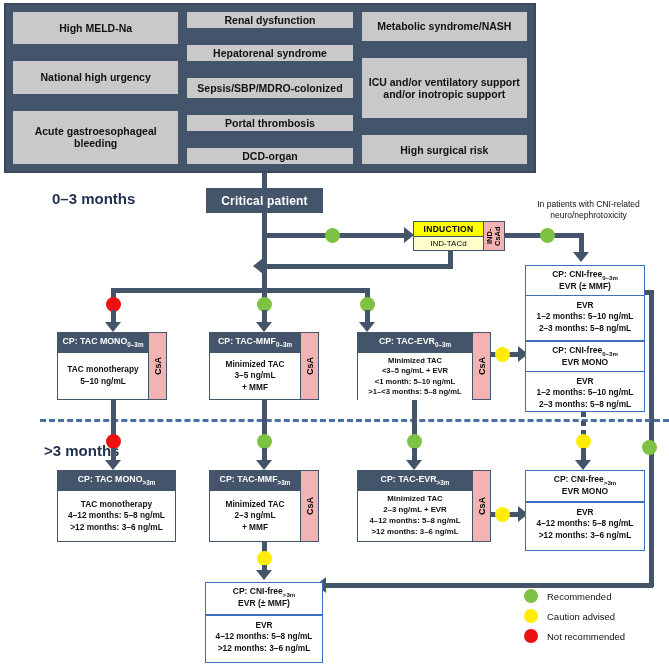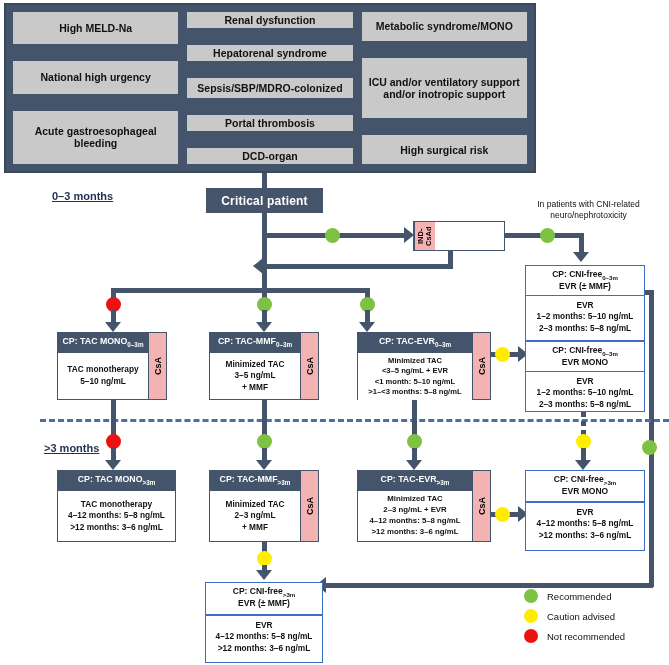--- a/index.html
+++ b/index.html
@@ -25,21 +25,21 @@
     border-right:8px solid transparent;border-top:10px solid #44546a;}
   .arrow-right{position:absolute;width:0;height:0;border-top:8px solid transparent;
     border-bottom:8px solid transparent;border-left:10px solid #44546a;}
   .arrow-left{position:absolute;width:0;height:0;border-top:8px solid transparent;
     border-bottom:8px solid transparent;border-right:10px solid #44546a;}
   .dot{position:absolute;border-radius:50%;width:15px;height:15px;}
   .dot.green{background:#7dc242;}
   .dot.yellow{background:#ffed00;}
   .dot.red{background:#ee1111;}
 
-  .phase-label{position:absolute;font-size:11px;font-weight:bold;color:#1f3050;text-decoration:underline;}
+  .phase-label{position:absolute;font-size:15px;font-weight:bold;color:#1f3050;}
 
   .dashed-sep{position:absolute;border-top:3px dashed #4a6fa5;}
 
   
   .crit-bar{position:absolute;background:#44546a;color:#fff;font-size:12px;
     font-weight:bold;display:flex;align-items:center;justify-content:center;
     letter-spacing:.2px;}
 
   
   .induction-wrap{position:absolute;display:flex;border:1.5px solid #44546a;box-sizing:border-box;}
@@ -93,40 +93,44 @@
       <div class="risk-cell" style="flex:1.75">Acute gastroesophageal bleeding</div>
     </div>
     <div class="risk-col">
       <div class="risk-cell" style="flex:1">Renal dysfunction</div>
       <div class="risk-cell" style="flex:1">Hepatorenal syndrome</div>
       <div class="risk-cell" style="flex:1.25">Sepsis/SBP/MDRO-colonized</div>
       <div class="risk-cell" style="flex:1">Portal thrombosis</div>
       <div class="risk-cell" style="flex:1">DCD-organ</div>
     </div>
     <div class="risk-col">
-      <div class="risk-cell" style="flex:1">Metabolic syndrome/MONO</div>
+      <div class="risk-cell" style="flex:1">Metabolic syndrome/NASH</div>
       <div class="risk-cell" style="flex:2.3">ICU and/or ventilatory support and/or inotropic support</div>
       <div class="risk-cell" style="flex:1">High surgical risk</div>
     </div>
   </div>
 
   <div class="vline" style="left:262px;top:173px;height:15px;"></div>
 
   <div class="phase-label" style="left:52px;top:190px;">0–3 months</div>
   <div class="phase-label" style="left:44px;top:442px;">&gt;3 months</div>
 
   <div class="crit-bar" style="left:206px;top:188px;width:117px;height:25px;">Critical patient</div>
 
   <div class="vline" style="left:262px;top:213px;height:112px;"></div>
 
   <div class="hline" style="left:262px;top:233px;width:147px;"></div>
   <div class="arrow-right" style="left:404px;top:227px;"></div>
   <div class="dot green" style="left:325px;top:228px;"></div>
 
   <div class="induction-wrap" style="left:413px;top:221px;width:92px;height:30px;">
+    <div class="ind-main" style="flex:1;">
+      <div class="ind-top">INDUCTION</div>
+      <div class="ind-bot">IND-TACd</div>
+    </div>
     <div class="ind-side" style="width:20px;">
       <span>IND-CsAd</span>
     </div>
   </div>
 
   <div class="vline" style="left:448px;top:251px;height:16px;"></div>
   <div class="hline" style="left:262px;top:264px;width:191px;"></div>
   <div class="arrow-left" style="left:253px;top:258px;"></div>
 
   <div class="side-note" style="left:511px;top:199px;width:155px;">

